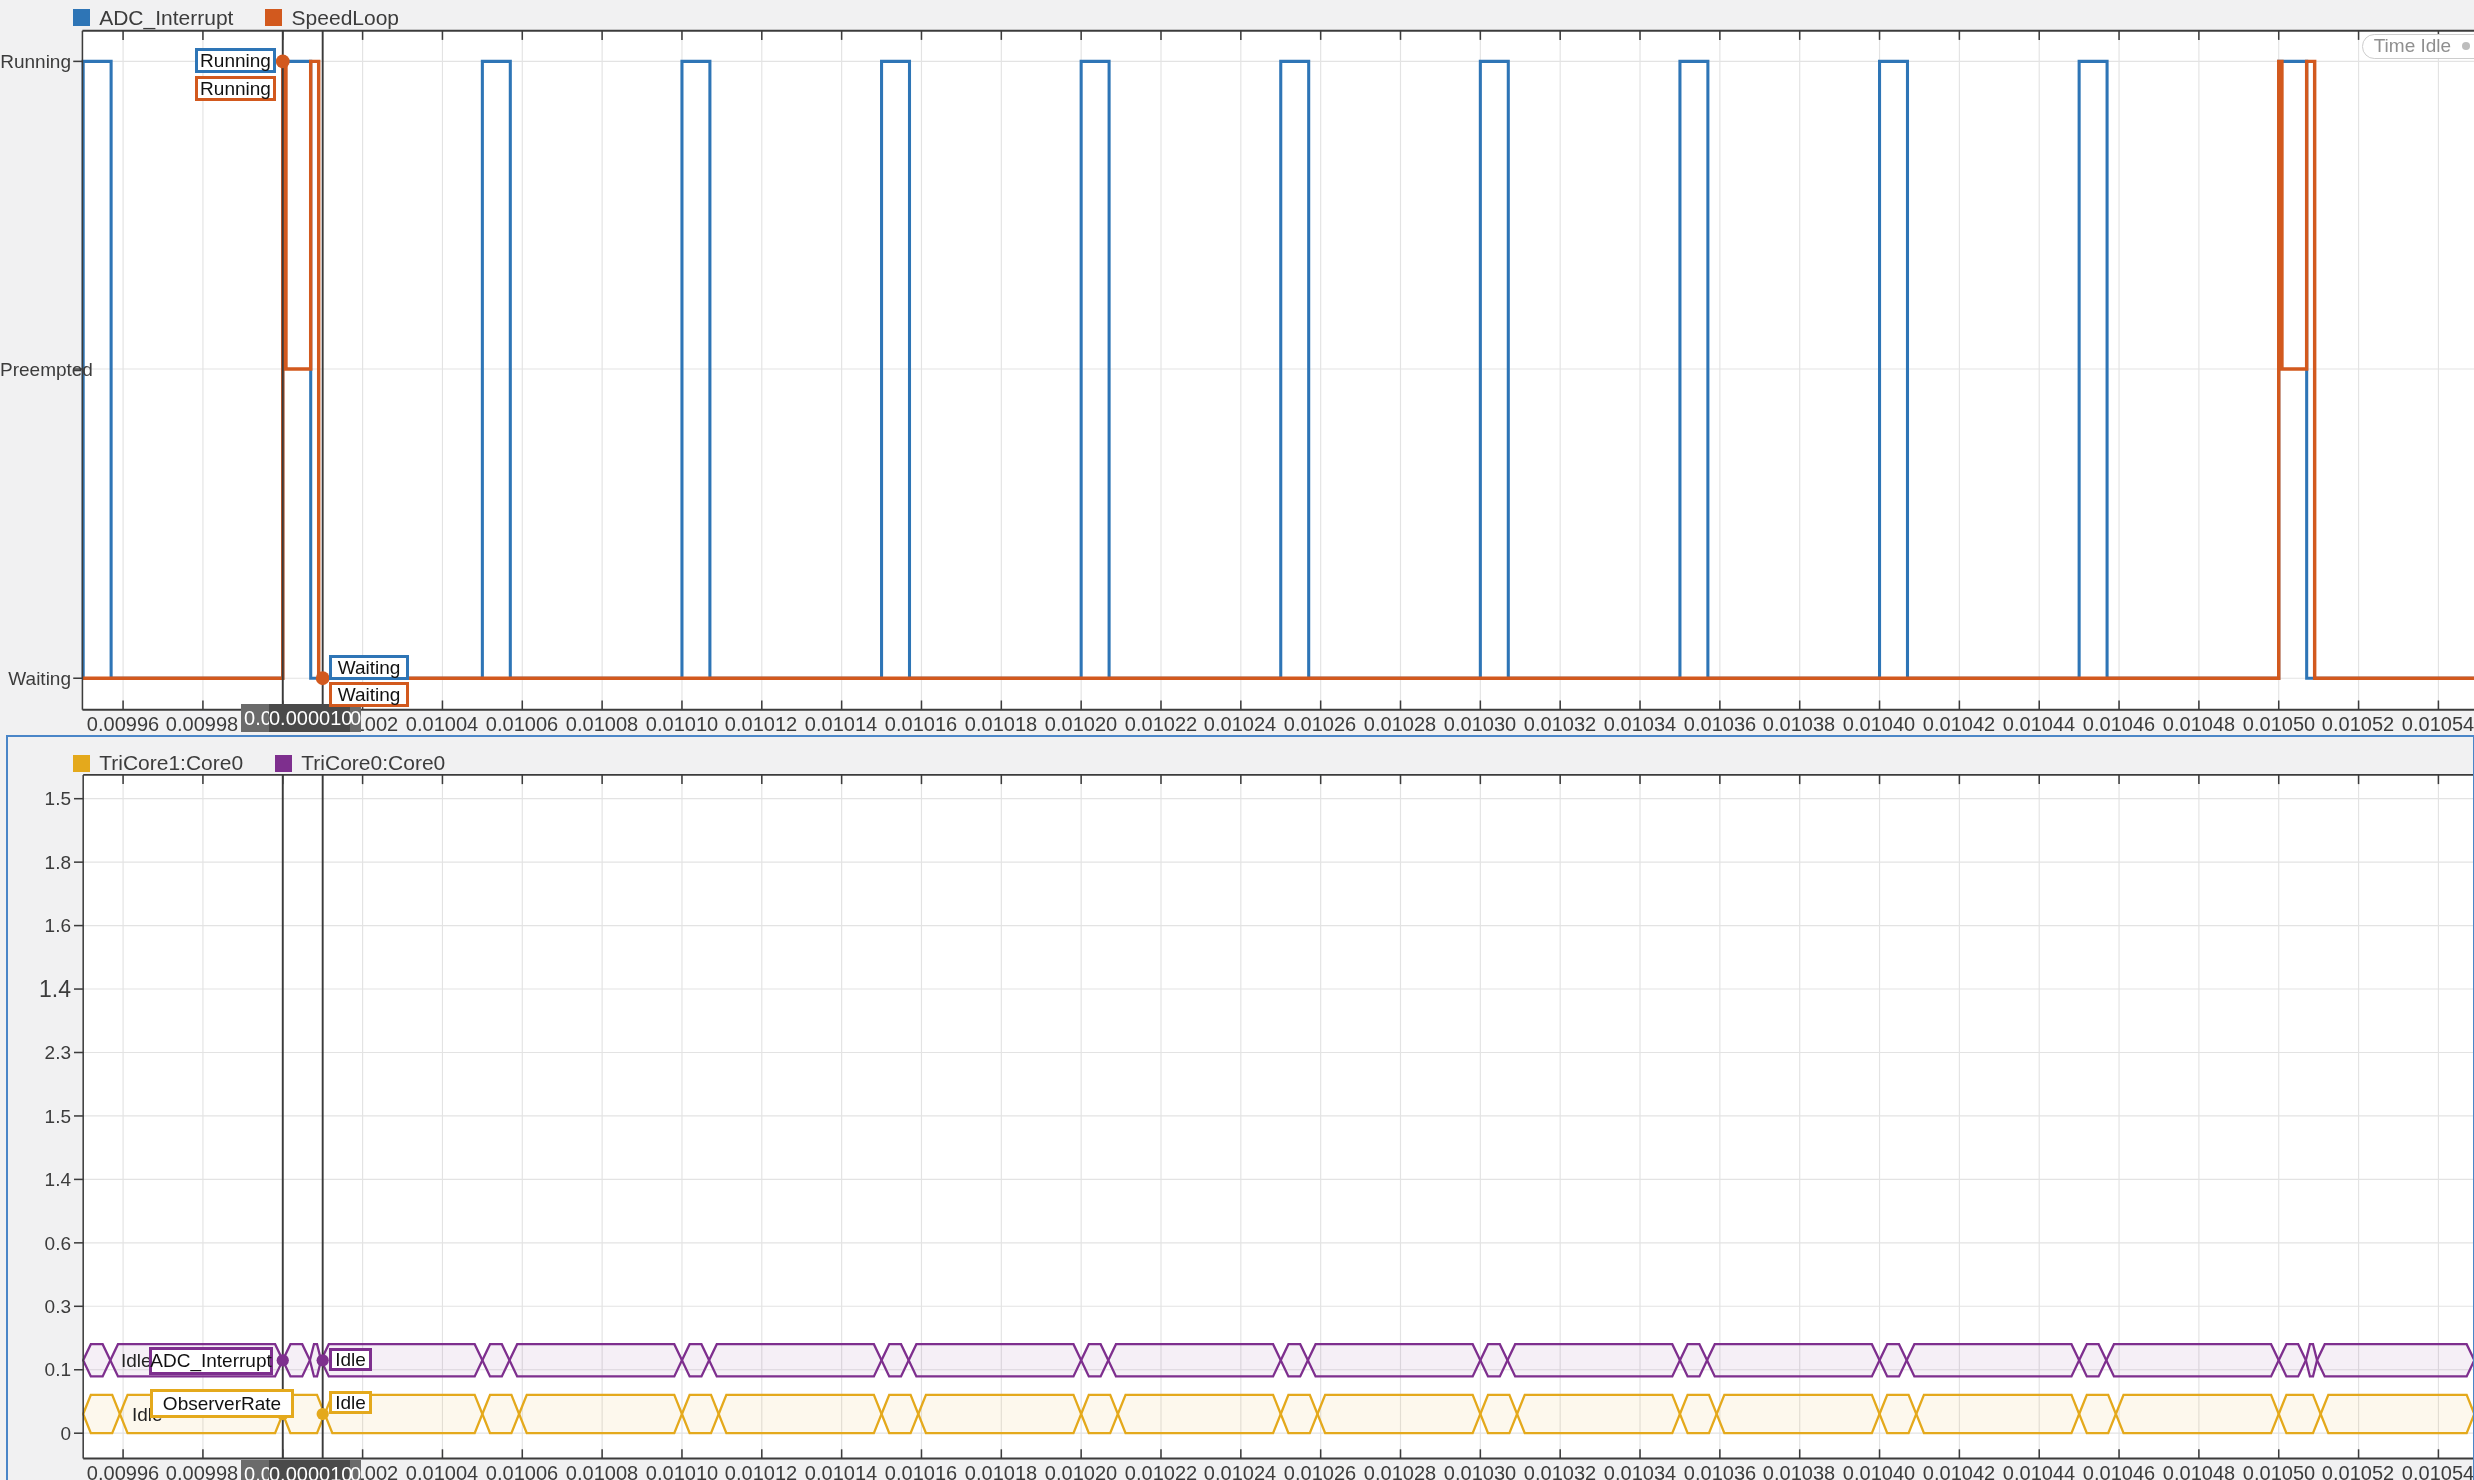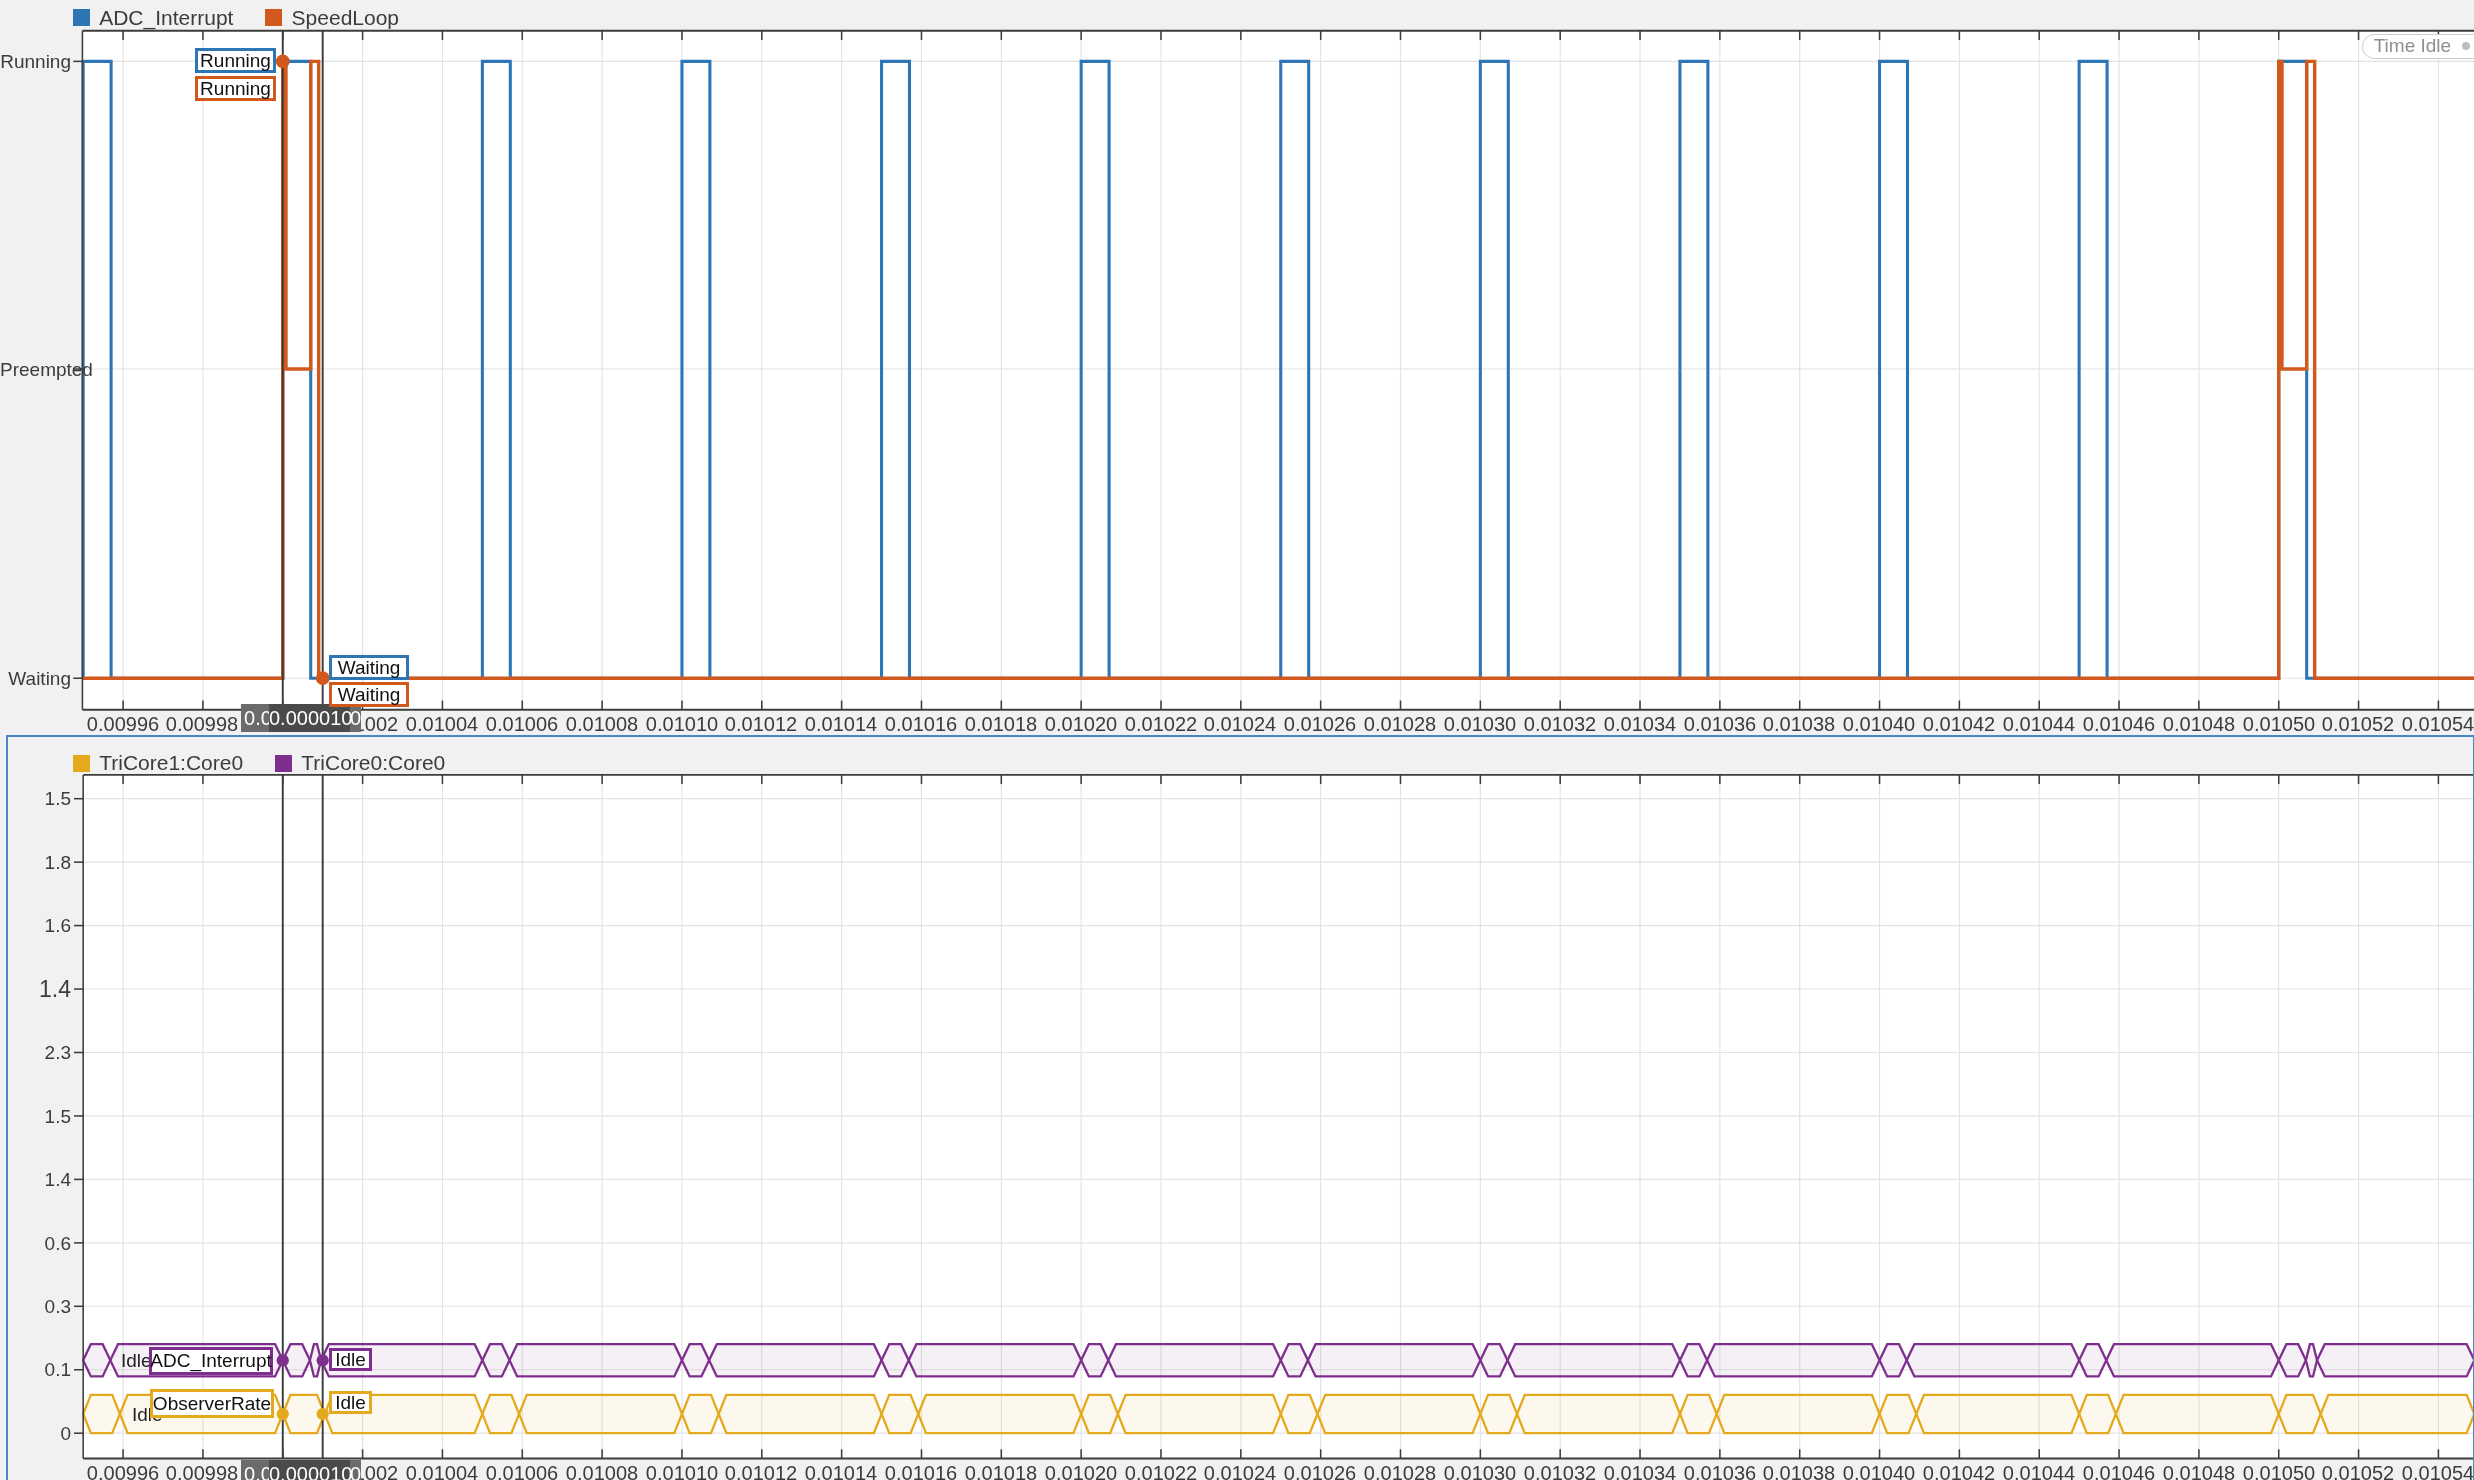--- a/index.html
+++ b/index.html
@@ -453,21 +453,21 @@
         <div class="delta" style="left: 28px; width: 81px;">0.000010</div>
         <div class="rtext" style="left: 109px; width: 10.7px;">0.01001</div>
       </div>
       <div class="abs tooltip" style="left: 195px; top: 48px; width: 81px; height: 25px; border: 3.1px solid rgb(46, 117, 182);">Running</div>
       <div class="abs tooltip" style="left: 195px; top: 76px; width: 81px; height: 25px; border: 3.1px solid rgb(210, 89, 30);">Running</div>
       <div class="abs tooltip" style="left: 329px; top: 655px; width: 80px; height: 25px; border: 3.1px solid rgb(46, 117, 182);">Waiting</div>
       <div class="abs tooltip" style="left: 329px; top: 682px; width: 80px; height: 25px; border: 3.1px solid rgb(210, 89, 30);">Waiting</div>
       <div class="abs inline-state" style="left: 121px; top: 1349px;">Idle</div>
       <div class="abs inline-state" style="left: 132px; top: 1403px;">Idle</div>
       <div class="abs tooltip" style="left: 149px; top: 1347px; width: 124px; height: 28px; border: 3.8px solid rgb(126, 47, 142);">ADC_Interrupt</div>
-      <div class="abs tooltip" style="left: 150px; top: 1389px; width: 124px; height: 29px; border: 3.8px solid rgb(228, 169, 28);">ObserverRate</div>
+      <div class="abs tooltip" style="left: 150px; top: 1389px; width: 144px; height: 29px; border: 3.8px solid rgb(228, 169, 28);">ObserverRate</div>
       <div class="abs tooltip" style="left: 329px; top: 1348px; width: 43px; height: 23px; border: 3.1px solid rgb(126, 47, 142);">Idle</div>
       <div class="abs tooltip" style="left: 329px; top: 1391px; width: 43px; height: 23px; border: 3.1px solid rgb(228, 169, 28);">Idle</div>
     </div>
   <div id="selection-border"></div>
   <div id="timeplot-btn">
     <span class="lbl">Time Idle</span>
     <span class="dots">
         <i></i>
       </span>
   </div>

